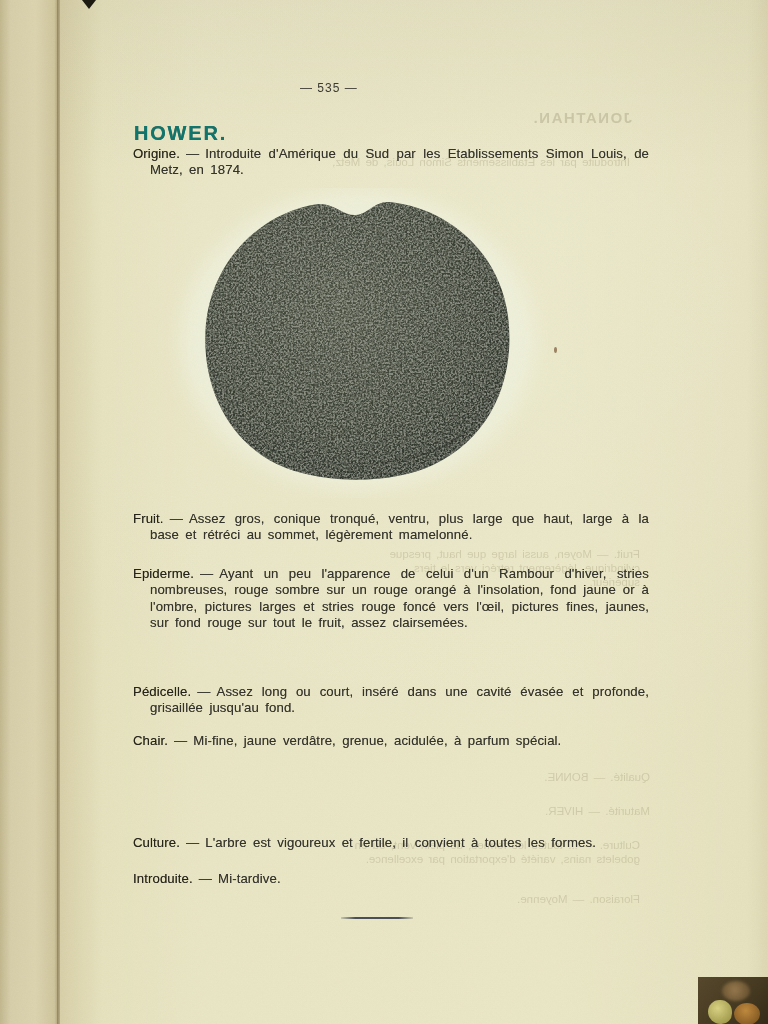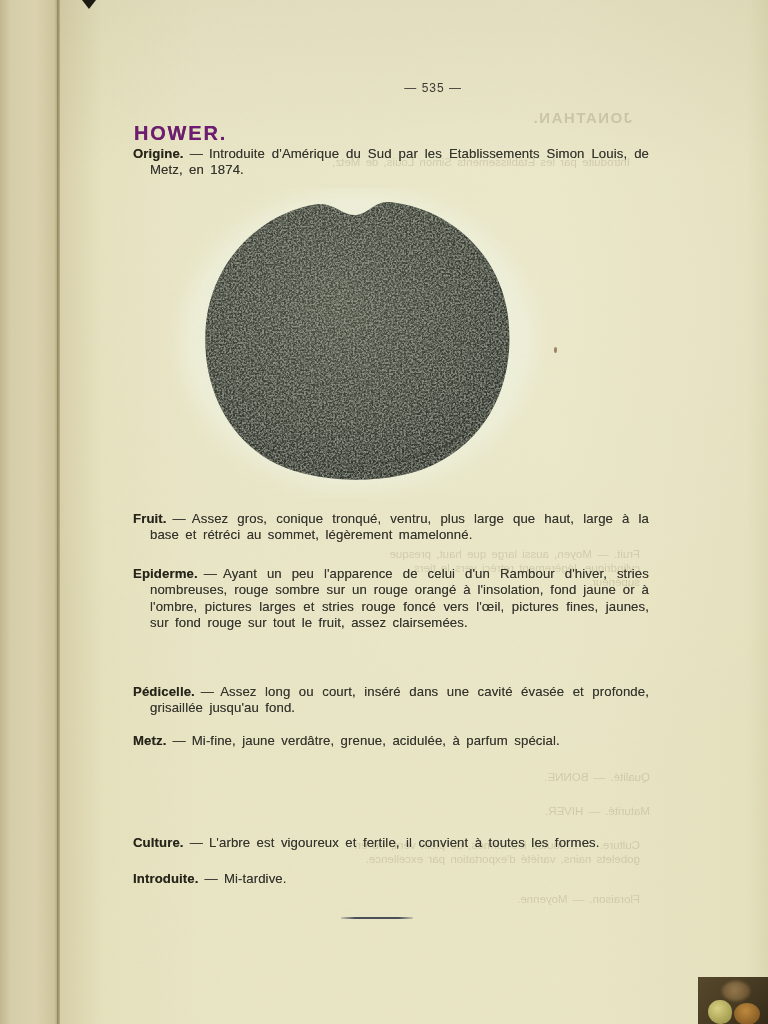--- a/index.html
+++ b/index.html
@@ -16,29 +16,29 @@
     border-top:9px solid #1d1a12;}
   
   .page-bg{position:absolute; left:60px; top:0; width:708px; height:1024px;
     background:
       radial-gradient(ellipse 900px 700px at 60% 30%, rgba(255,255,255,0.10), rgba(0,0,0,0) 70%),
       linear-gradient(to right, #d8d0a9 0%, #e6e2bf 6%, #e9e6c6 20%, #eae7c7 70%, #e6e2c0 97%, #ded8b4 100%);}
   .page-bg .band{position:absolute; left:0; top:0; width:100%; height:190px;
     background:linear-gradient(to bottom, rgba(120,110,70,0.07), rgba(120,110,70,0) 90%);}
   
   .content{position:absolute; left:0; top:0; width:768px; height:1024px;}
-  .pagenum{position:absolute; left:300px; top:81px; width:162px; text-align:right;
+  .pagenum{position:absolute; left:300px; top:81px; width:162px; text-align:left;
     font-size:12px; color:#3c3a33; letter-spacing:1px;}
   .title{position:absolute; left:134px; top:109px; font-size:20px; font-weight:bold;
-    letter-spacing:1.8px; color:#701a75; text-shadow:0 0 .4px rgba(40,38,30,.7);}
+    letter-spacing:1.8px; color:#0f766e; text-shadow:0 0 .4px rgba(40,38,30,.7);}
   .entry{position:absolute; left:133px; width:499px; margin:0;
     font-size:13.2px; line-height:16.4px; color:#35342c; text-align:justify;
     word-spacing:2.6px; letter-spacing:.1px;
     padding-left:17px; text-indent:-17px; text-shadow:0 0 .35px rgba(50,48,40,.55);}
-  .entry .lbl{font-weight:bold; color:#262419;}
+  .entry .lbl{font-weight:normal; color:#262419;}
   .entry .dash{padding:0 6px;}
   #e-origine{top:146px}
   #e-fruit{top:511px}
   #e-epiderme{top:566px}
   #e-oeil{top:651px}
   #e-pedicelle{top:684px}
   #e-chair{top:733px}
   #e-qualite{top:766px}
   #e-maturite{top:800px}
   #e-culture{top:835px}
@@ -133,21 +133,21 @@
     <p class="entry" id="e-fruit">
       <span class="lbl">Fruit.</span><span class="dash">—</span><span class="txt">Assez gros, conique tronqué, ventru, plus large que haut, large à la base et rétréci au sommet, légèrement mamelonné.</span>
     </p>
     <p class="entry" id="e-epiderme">
       <span class="lbl">Epiderme.</span><span class="dash">—</span><span class="txt">Ayant un peu l'apparence de celui d'un Rambour d'hiver, stries nombreuses, rouge sombre sur un rouge orangé à l'insolation, fond jaune or à l'ombre, pictures larges et stries rouge foncé vers l'œil, pictures fines, jaunes, sur fond rouge sur tout le fruit, assez clairsemées.</span>
     </p>
     <p class="entry" id="e-pedicelle">
       <span class="lbl">Pédicelle.</span><span class="dash">—</span><span class="txt">Assez long ou court, inséré dans une cavité évasée et profonde, grisaillée jusqu'au fond.</span>
     </p>
     <p class="entry" id="e-chair">
-      <span class="lbl">Metz.</span><span class="dash">—</span><span class="txt">Mi-fine, jaune verdâtre, grenue, acidulée, à parfum spécial.</span>
+      <span class="lbl">Chair.</span><span class="dash">—</span><span class="txt">Mi-fine, jaune verdâtre, grenue, acidulée, à parfum spécial.</span>
     </p>
     <p class="entry" id="e-culture">
       <span class="lbl">Culture.</span><span class="dash">—</span><span class="txt">L'arbre est vigoureux et fertile, il convient à toutes les formes.</span>
     </p>
     <p class="entry" id="e-floraison">
       <span class="lbl">Introduite.</span><span class="dash">—</span><span class="txt">Mi-tardive.</span>
     </p>
 
     <div class="divider"></div>
 

